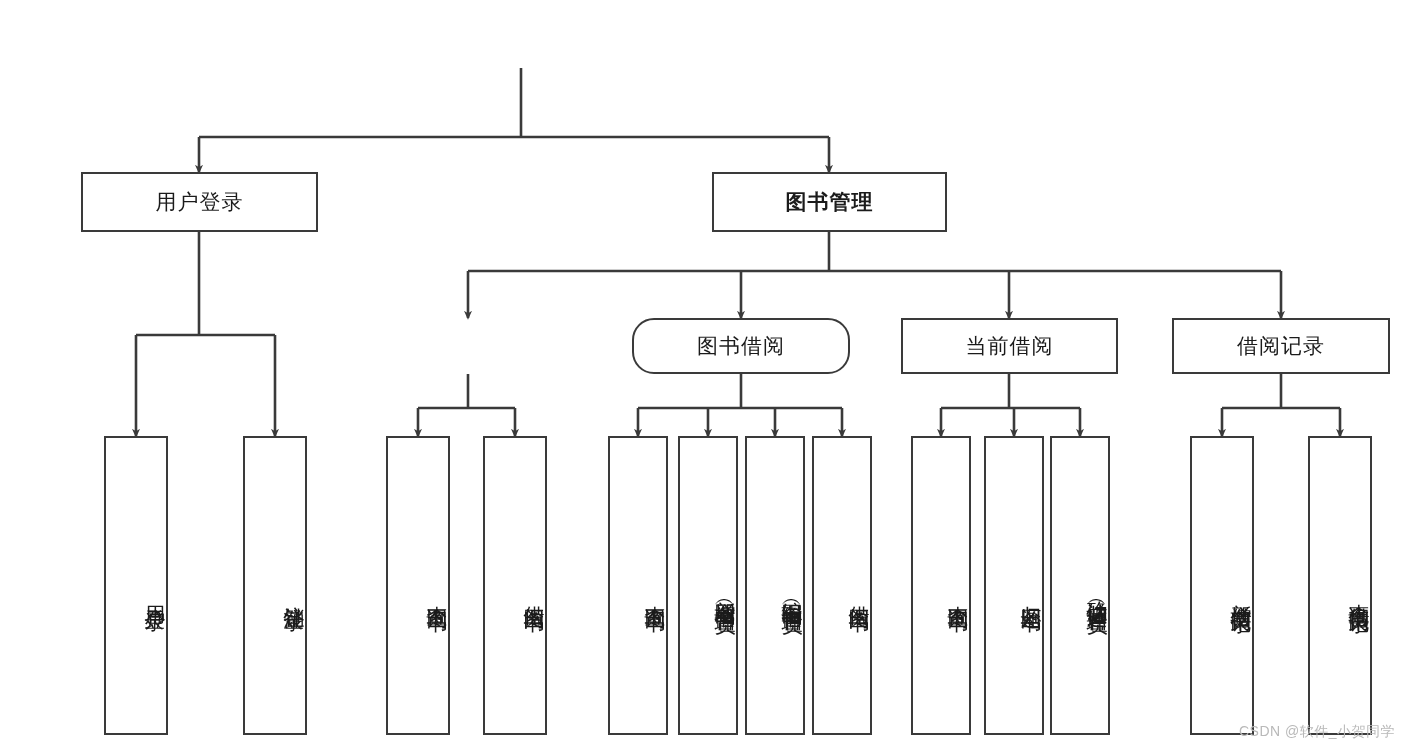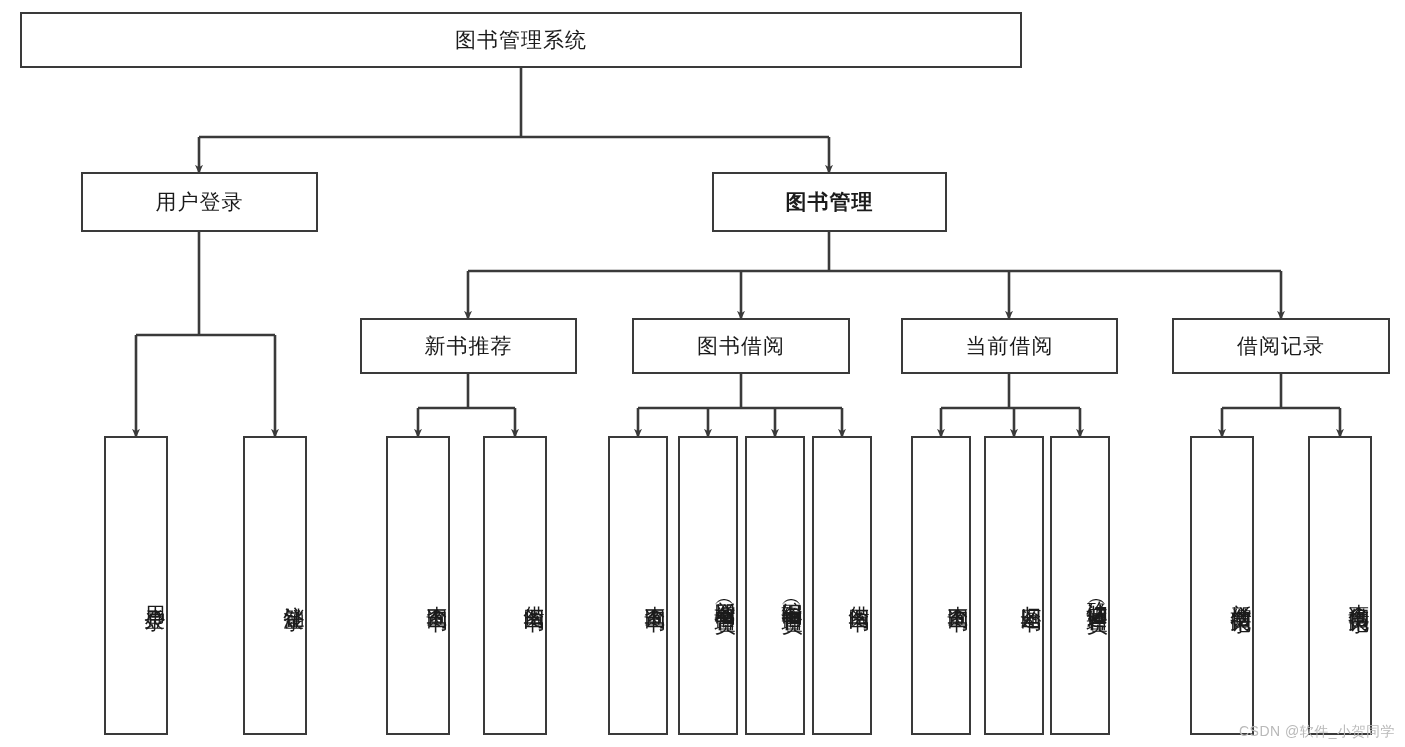--- a/index.html
+++ b/index.html
@@ -102,35 +102,29 @@
       <line x1="941" y1="408" x2="1080" y2="408" stroke="#3a3a3a" stroke-width="2.6"></line>
       <line x1="941" y1="408" x2="941" y2="436" stroke="#3a3a3a" stroke-width="2.6" marker-end="url(#arrow)"></line>
       <line x1="1014" y1="408" x2="1014" y2="436" stroke="#3a3a3a" stroke-width="2.6" marker-end="url(#arrow)"></line>
       <line x1="1080" y1="408" x2="1080" y2="436" stroke="#3a3a3a" stroke-width="2.6" marker-end="url(#arrow)"></line>
       <line x1="1281" y1="374" x2="1281" y2="408" stroke="#3a3a3a" stroke-width="2.6"></line>
       <line x1="1222" y1="408" x2="1340" y2="408" stroke="#3a3a3a" stroke-width="2.6"></line>
       <line x1="1222" y1="408" x2="1222" y2="436" stroke="#3a3a3a" stroke-width="2.6" marker-end="url(#arrow)"></line>
       <line x1="1340" y1="408" x2="1340" y2="436" stroke="#3a3a3a" stroke-width="2.6" marker-end="url(#arrow)"></line>
     </svg>
 
-  <div class="node horiz" id="node-root" style="left: 20px; top: 12px; width: 1002px; height: 56px;">
-    <span>图书管理系统</span>
-  </div>
 
   <div class="node horiz" id="node-l1-0" style="left: 81px; top: 172px; width: 237px; height: 60px;">
     <span>用户登录</span>
   </div>
   <div class="node horiz" id="node-l1-1" style="left: 712px; top: 172px; width: 235px; height: 60px; font-weight: bold;">
     <span>图书管理</span>
   </div>
 
-  <div class="node horiz" id="node-l2-0" style="left: 360px; top: 318px; width: 217px; height: 56px;">
-    <span>新书推荐</span>
-  </div>
-  <div class="node horiz" id="node-l2-1" style="left: 632px; top: 318px; width: 218px; height: 56px;">
+  <div class="node horiz" id="node-l2-1" style="left: 632px; top: 318px; width: 218px; height: 56px; border-radius: 22px;">
     <span>图书借阅</span>
   </div>
   <div class="node horiz" id="node-l2-2" style="left: 901px; top: 318px; width: 217px; height: 56px;">
     <span>当前借阅</span>
   </div>
   <div class="node horiz" id="node-l2-3" style="left: 1172px; top: 318px; width: 218px; height: 56px;">
     <span>借阅记录</span>
   </div>
 
   <div class="node vert" id="node-leaf-0" style="left: 104px; top: 436px; width: 64px; height: 299px;">

